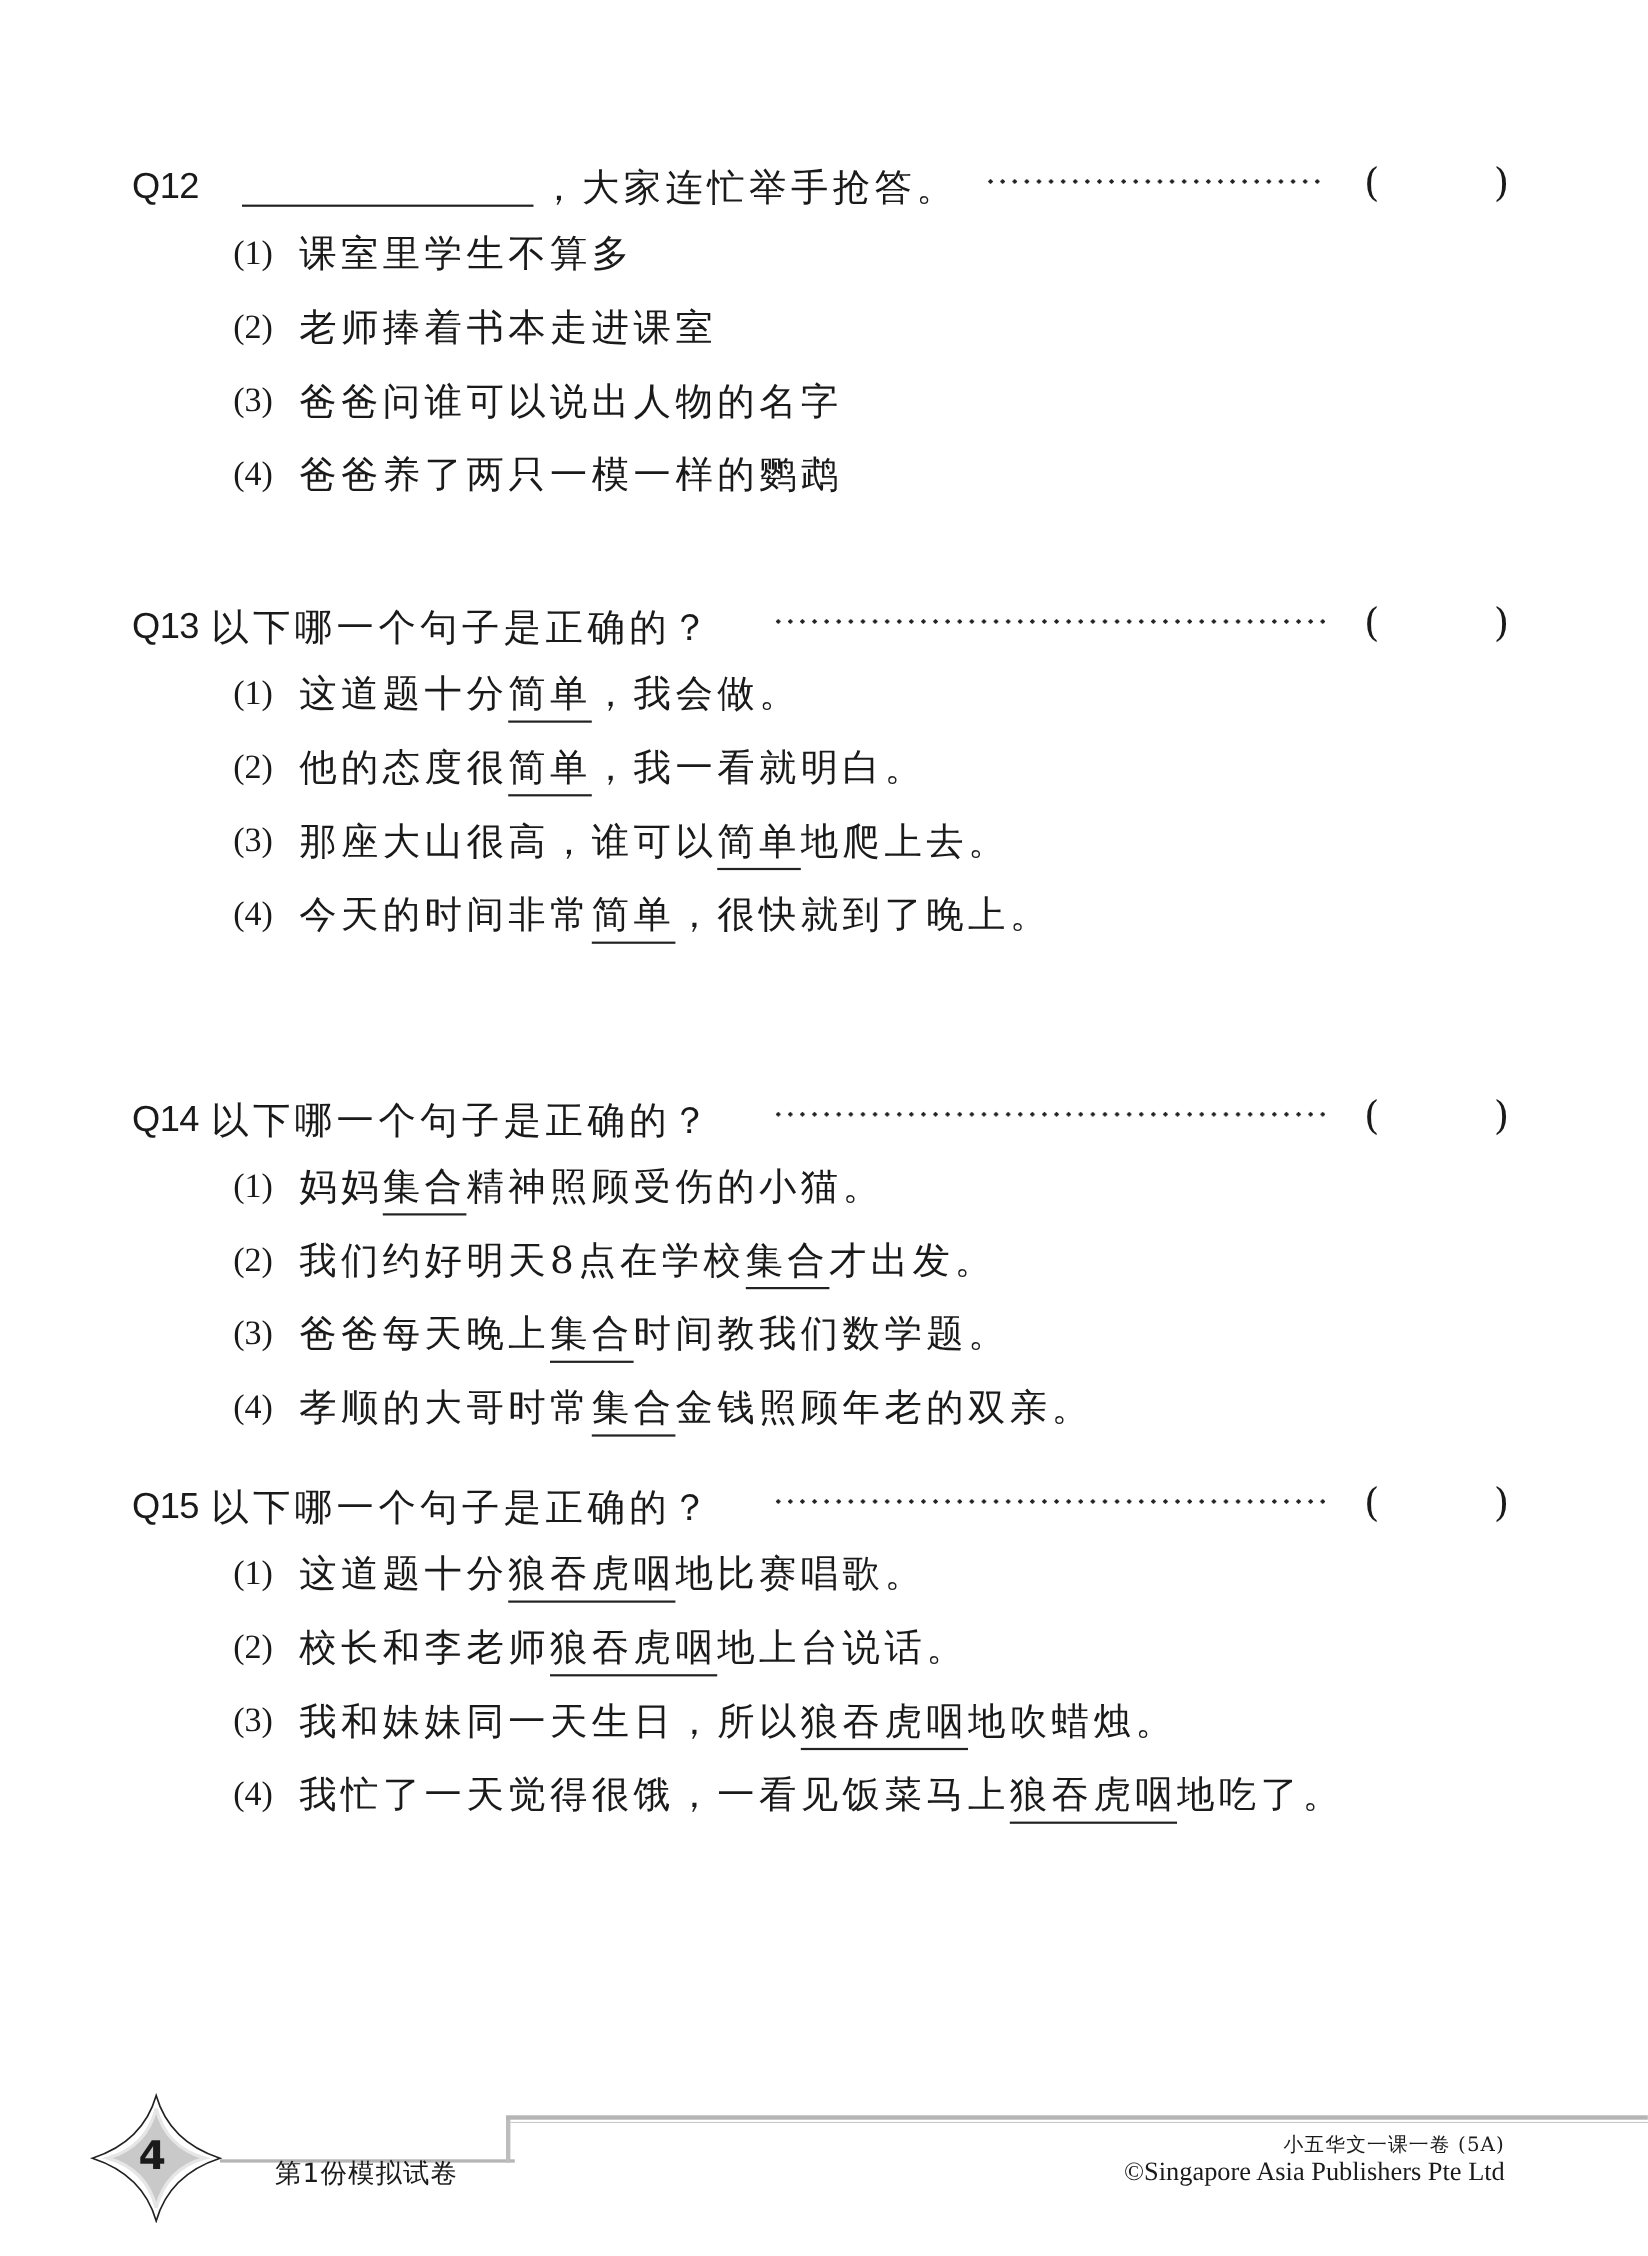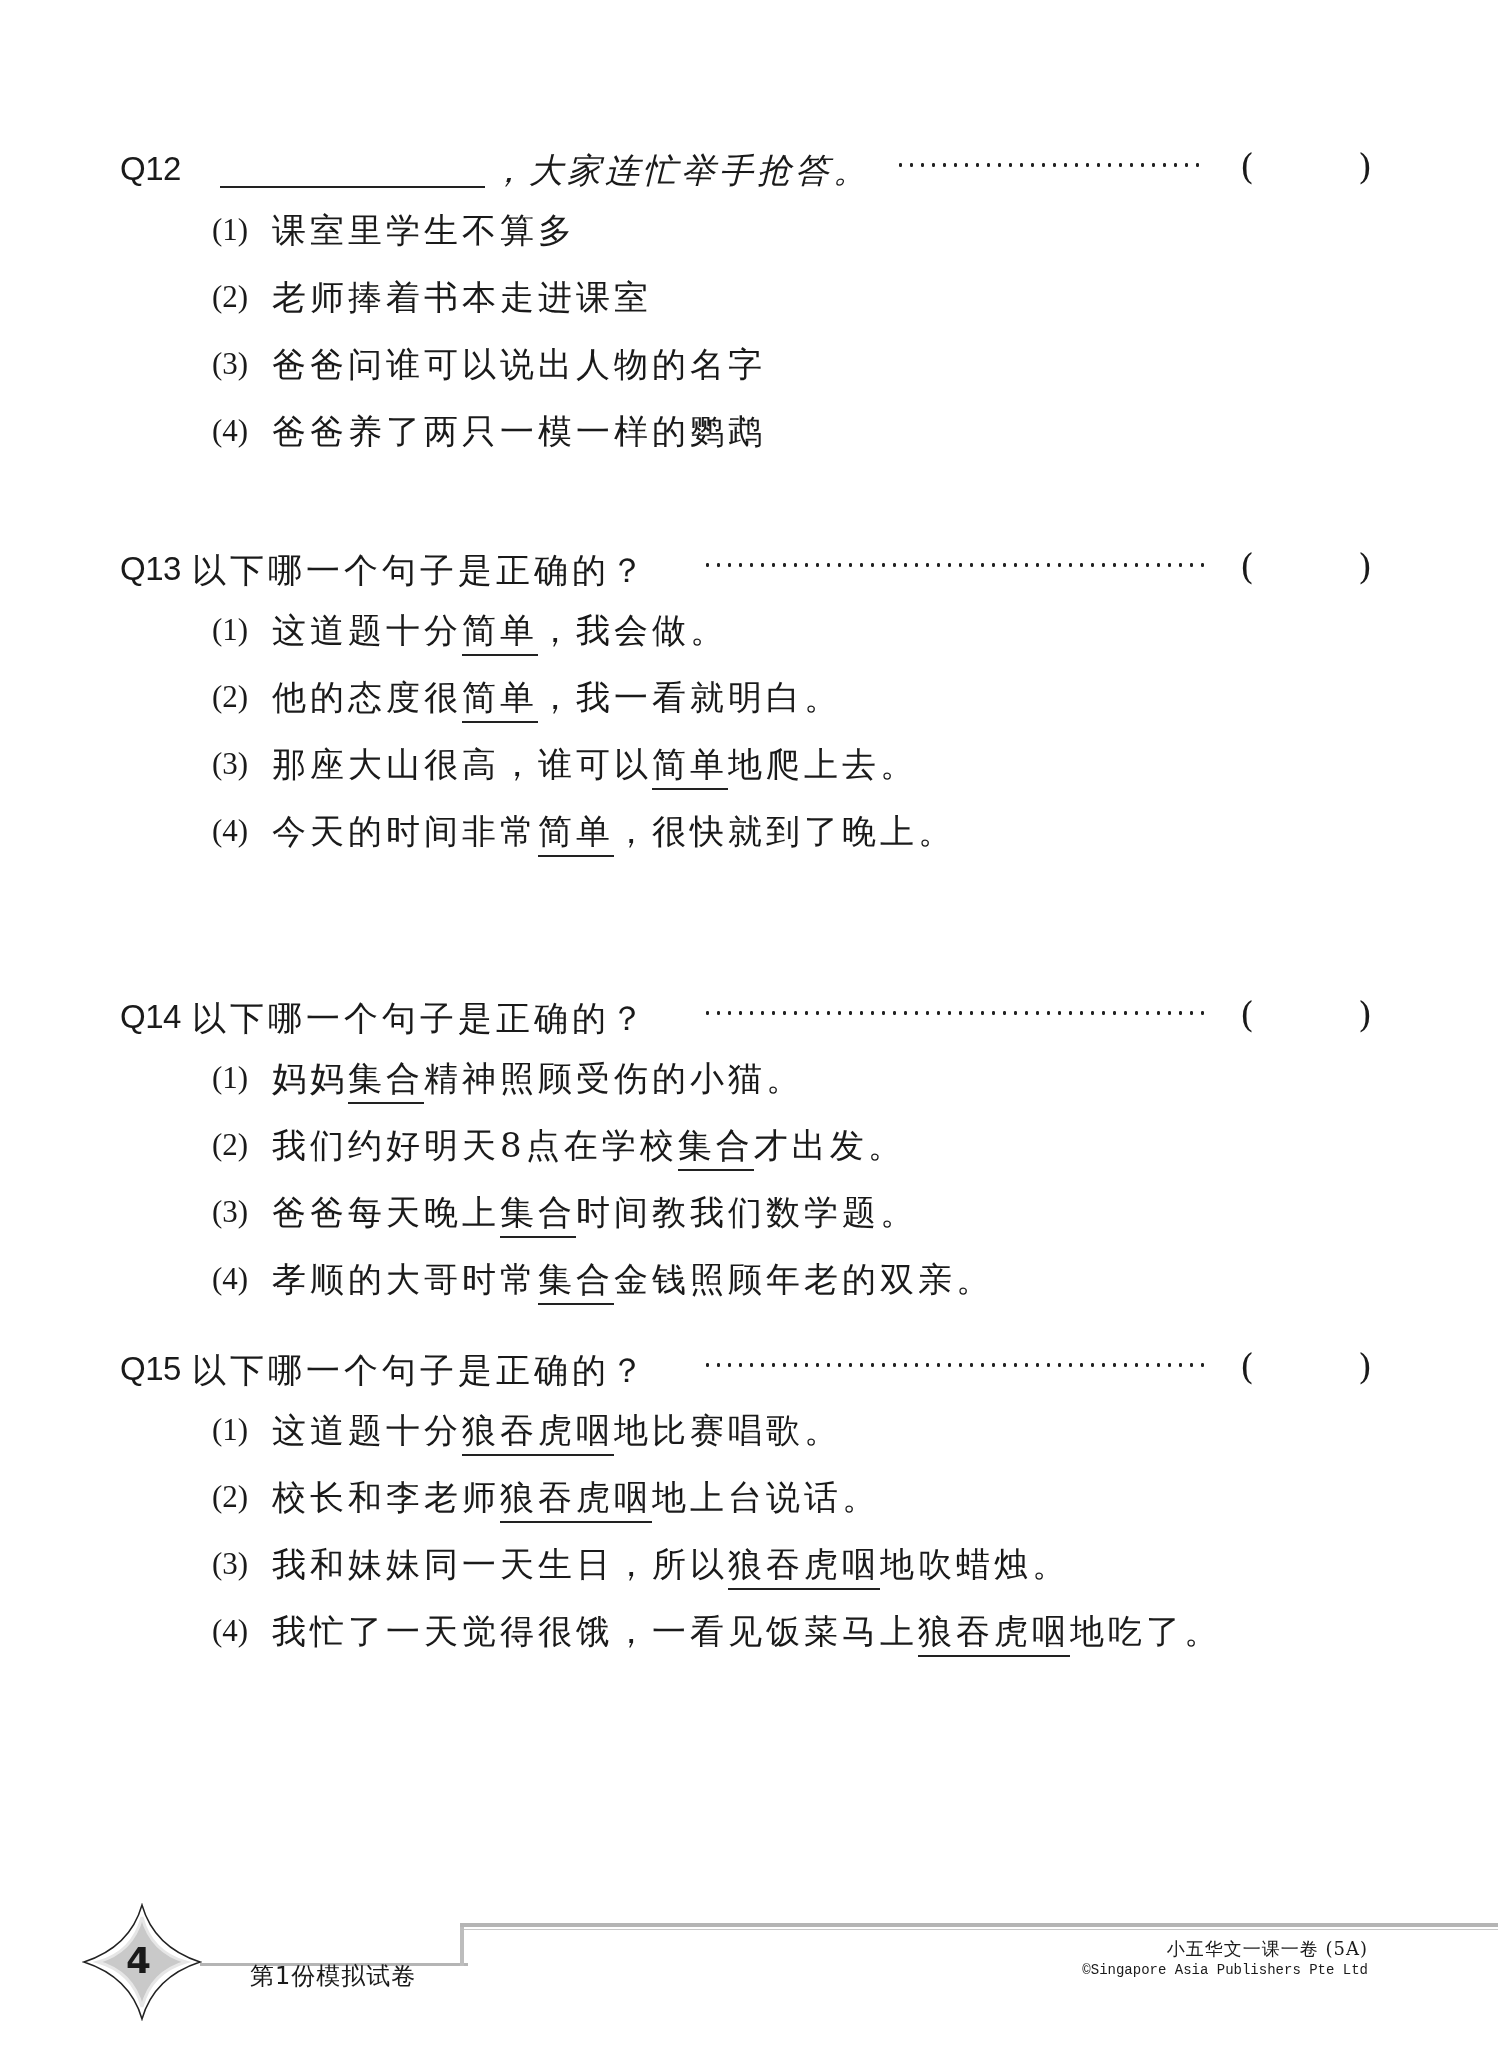--- a/index.html
+++ b/index.html
@@ -20,29 +20,29 @@
   .opt-text { position:absolute; left:152px; top:8px; font-size:34px; letter-spacing:4px; white-space:nowrap; }
   .u { border-bottom:2px solid #222; padding-bottom:4px; }
   
   .footer-star { position:absolute; left:82px; top:1903px; width:120px; height:118px; }
   .footer-title { position:absolute; left:250px; top:1925px; font-family:"DejaVu Sans", sans-serif; font-weight:normal; font-size:24px; letter-spacing:1px;margin-top:35px; }
   .line-bottom { position:absolute; left:200px; top:1963px; width:268px; height:3px; background:#b5b5b5; }
   .line-vert { position:absolute; left:460px; top:1924px; width:4px; height:42px; background:#bdbdbd; }
   .line-top { position:absolute; left:460px; top:1923px; width:1038px; height:4px; background:#b5b5b5; }
   .line-top2 { position:absolute; left:464px; top:1929px; width:1034px; height:1px; background:#c8c8c8; }
   .book-title { position:absolute; right:130px; top:1937px; font-size:18px; letter-spacing:1px; }
-  .copyright { position:absolute; right:130px; top:1962px; font-size:14px; font-family:Liberation Mono, monospace; }
+  .copyright { position:absolute; right:130px; top:1962px; font-size:24px; font-family:Liberation Serif, serif; }
 </style>
 </head>
 <body>
 
 <div class="q" id="q0" style="top:140px;">
     <div class="q-head">
       <span class="q-num">Q12</span>
-      <span class="q-stem" style="left: 100px; font-style: italic;"><span class="blank"></span><span>，大家连忙举手抢答。</span></span>
+      <span class="q-stem" style="left: 100px;"><span class="blank"></span><span>，大家连忙举手抢答。</span></span>
       <div class="dots" style="left: 775px; width: 310px;"></div>
       <span class="paren-l">(</span>
       <span class="paren-r">)</span>
     </div>
     <div class="opt">
       <span class="opt-num">(1)</span>
       <span class="opt-text"><span>课室里学生不算多</span></span>
     </div>
     <div class="opt">
       <span class="opt-num">(2)</span>

